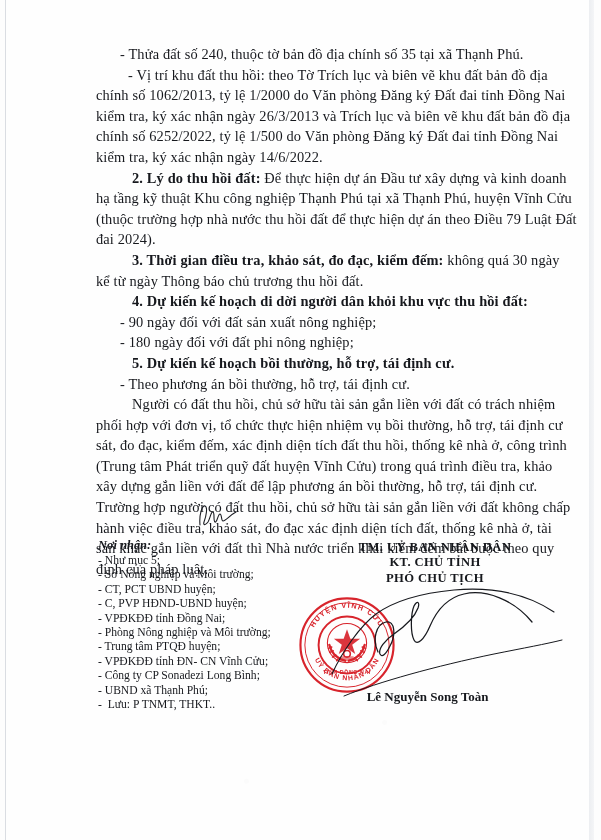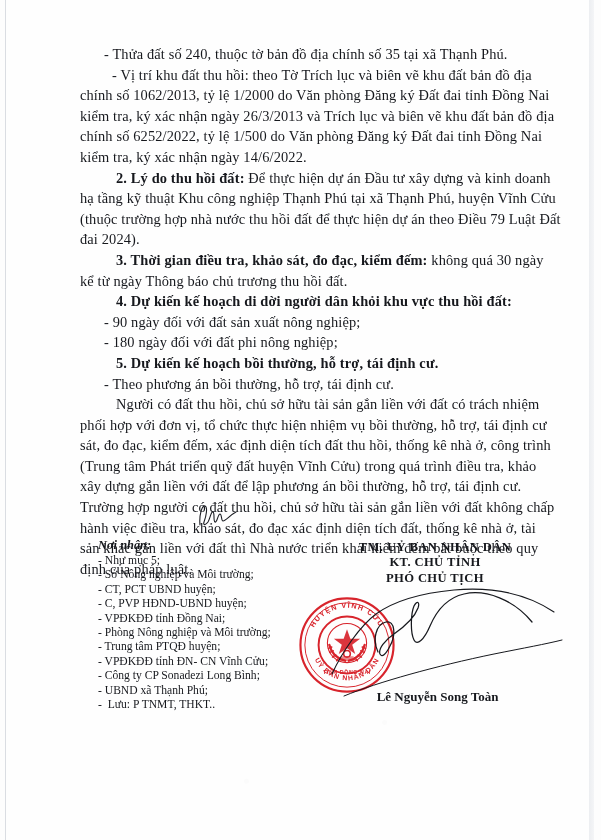--- a/index.html
+++ b/index.html
@@ -43,21 +43,21 @@
     inset: 0;
     pointer-events: none;
     background:
       radial-gradient(circle at 22% 68%, rgba(0,0,0,0.012) 0 2px, transparent 3px),
       radial-gradient(circle at 64% 86%, rgba(0,0,0,0.010) 0 2px, transparent 3px),
       radial-gradient(circle at 41% 93%, rgba(0,0,0,0.010) 0 2px, transparent 3px),
       radial-gradient(circle at 78% 31%, rgba(0,0,0,0.008) 0 1px, transparent 2px);
   }
   #body-text {
     position: absolute;
-    left: 80px;
+    left: 96px;
     top: 44px;
     width: 420px;
   }
   .ln {
     font-size: 14.4px;
     line-height: 20.6px;
     white-space: pre;
     letter-spacing: 0.01em;
   }
   .b { font-weight: bold; }
@@ -95,21 +95,21 @@
     text-align: center;
   }
   .sig-line {
     font-weight: bold;
     font-size: 12.6px;
     line-height: 15.4px;
     letter-spacing: 0.03em;
   }
   #signer-name {
     position: absolute;
-    left: 330px;
+    left: 320px;
     top: 151px;
     width: 215px;
     text-align: center;
     font-weight: bold;
     font-size: 13px;
   }
   
   #seal {
     position: absolute;
     left: 298px;

